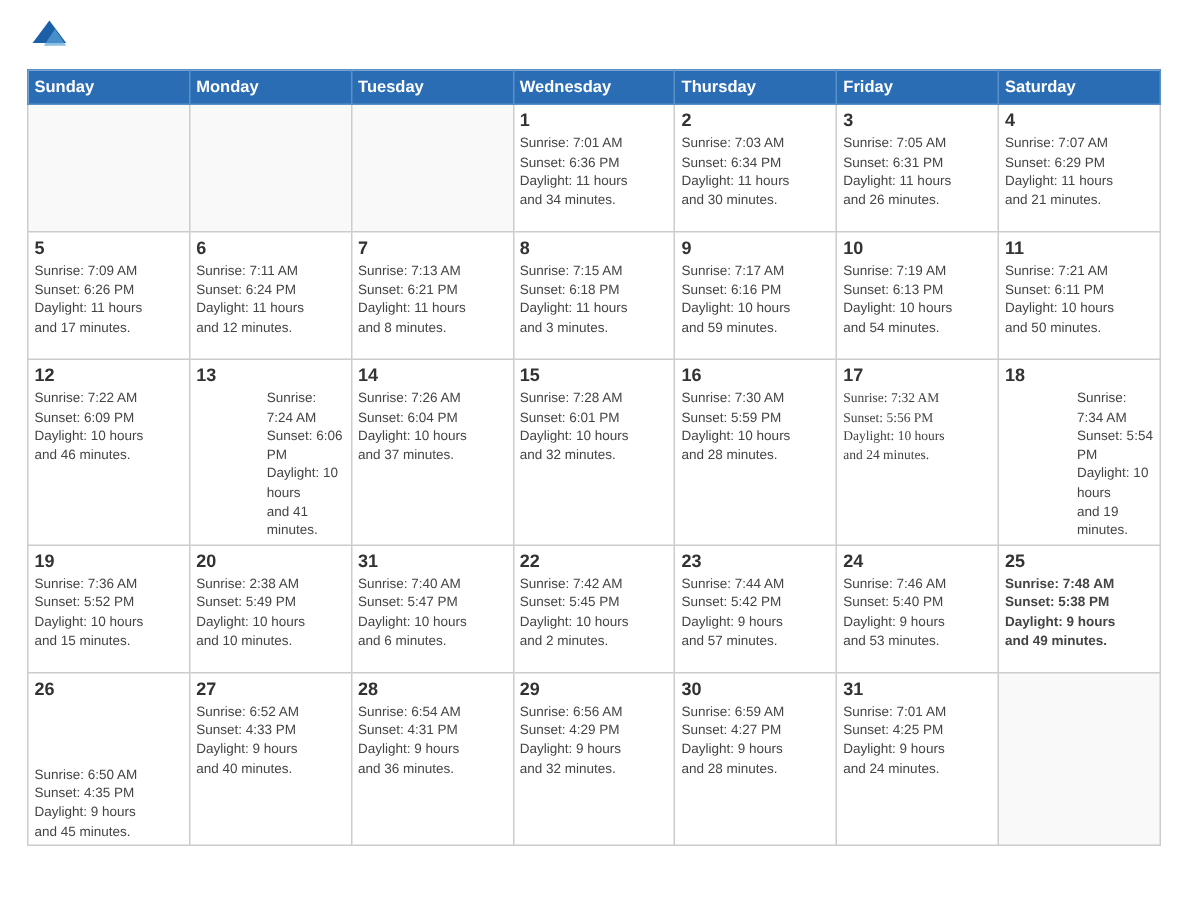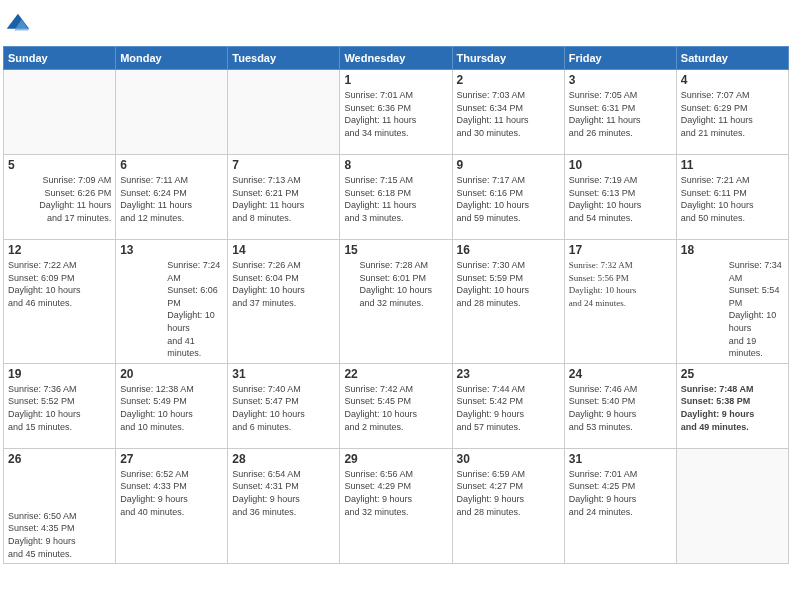--- a/index.html
+++ b/index.html
@@ -6,21 +6,21 @@
     body {
       font-family: Arial, sans-serif;
       background: #fff;
       width: 792px;
       height: 612px;
       overflow: hidden;
     }
     .page {
       width: 792px;
       height: 612px;
-      padding: 10px 3px;
+      padding: 10px 18px;
       background: #fff;
     }
     .header {
       display: flex;
       justify-content: space-between;
       align-items: flex-start;
       margin-bottom: 8px;
     }
     .logo {
       display: flex;
@@ -154,21 +154,21 @@
             <div class="day-number">4</div>
             <div class="day-info" style="white-space: pre-line;">Sunrise: 7:07 AM
 Sunset: 6:29 PM
 Daylight: 11 hours
 and 21 minutes.</div>
           </td>
         </tr>
         <tr class="alt-row">
           <td>
             <div class="day-number">5</div>
-            <div class="day-info" style="white-space: pre-line; text-align: right;">Sunrise: 7:09 AM
+            <div class="day-info" style="white-space: pre-line;">Sunrise: 7:09 AM
 Sunset: 6:26 PM
 Daylight: 11 hours
 and 17 minutes.</div>
           </td>
           <td>
             <div class="day-number">6</div>
             <div class="day-info" style="white-space: pre-line;">Sunrise: 7:11 AM
 Sunset: 6:24 PM
 Daylight: 11 hours
 and 12 minutes.</div>
@@ -226,21 +226,21 @@
           </td>
           <td>
             <div class="day-number">14</div>
             <div class="day-info" style="white-space: pre-line;">Sunrise: 7:26 AM
 Sunset: 6:04 PM
 Daylight: 10 hours
 and 37 minutes.</div>
           </td>
           <td>
             <div class="day-number">15</div>
-            <div class="day-info" style="white-space: pre-line; margin-left: 15px;">Sunrise: 7:28 AM
+            <div class="day-info" style="white-space: pre-line;">Sunrise: 7:28 AM
 Sunset: 6:01 PM
 Daylight: 10 hours
 and 32 minutes.</div>
           </td>
           <td>
             <div class="day-number">16</div>
             <div class="day-info" style="white-space: pre-line;">Sunrise: 7:30 AM
 Sunset: 5:59 PM
 Daylight: 10 hours
 and 28 minutes.</div>
@@ -263,21 +263,21 @@
         <tr class="alt-row">
           <td>
             <div class="day-number">19</div>
             <div class="day-info" style="white-space: pre-line;">Sunrise: 7:36 AM
 Sunset: 5:52 PM
 Daylight: 10 hours
 and 15 minutes.</div>
           </td>
           <td>
             <div class="day-number">20</div>
-            <div class="day-info" style="white-space: pre-line;">Sunrise: 12:38 AM
+            <div class="day-info" style="white-space: pre-line;">Sunrise: 2:38 AM
 Sunset: 5:49 PM
 Daylight: 10 hours
 and 10 minutes.</div>
           </td>
           <td>
             <div class="day-number">31</div>
             <div class="day-info" style="white-space: pre-line;">Sunrise: 7:40 AM
 Sunset: 5:47 PM
 Daylight: 10 hours
 and 6 minutes.</div>

